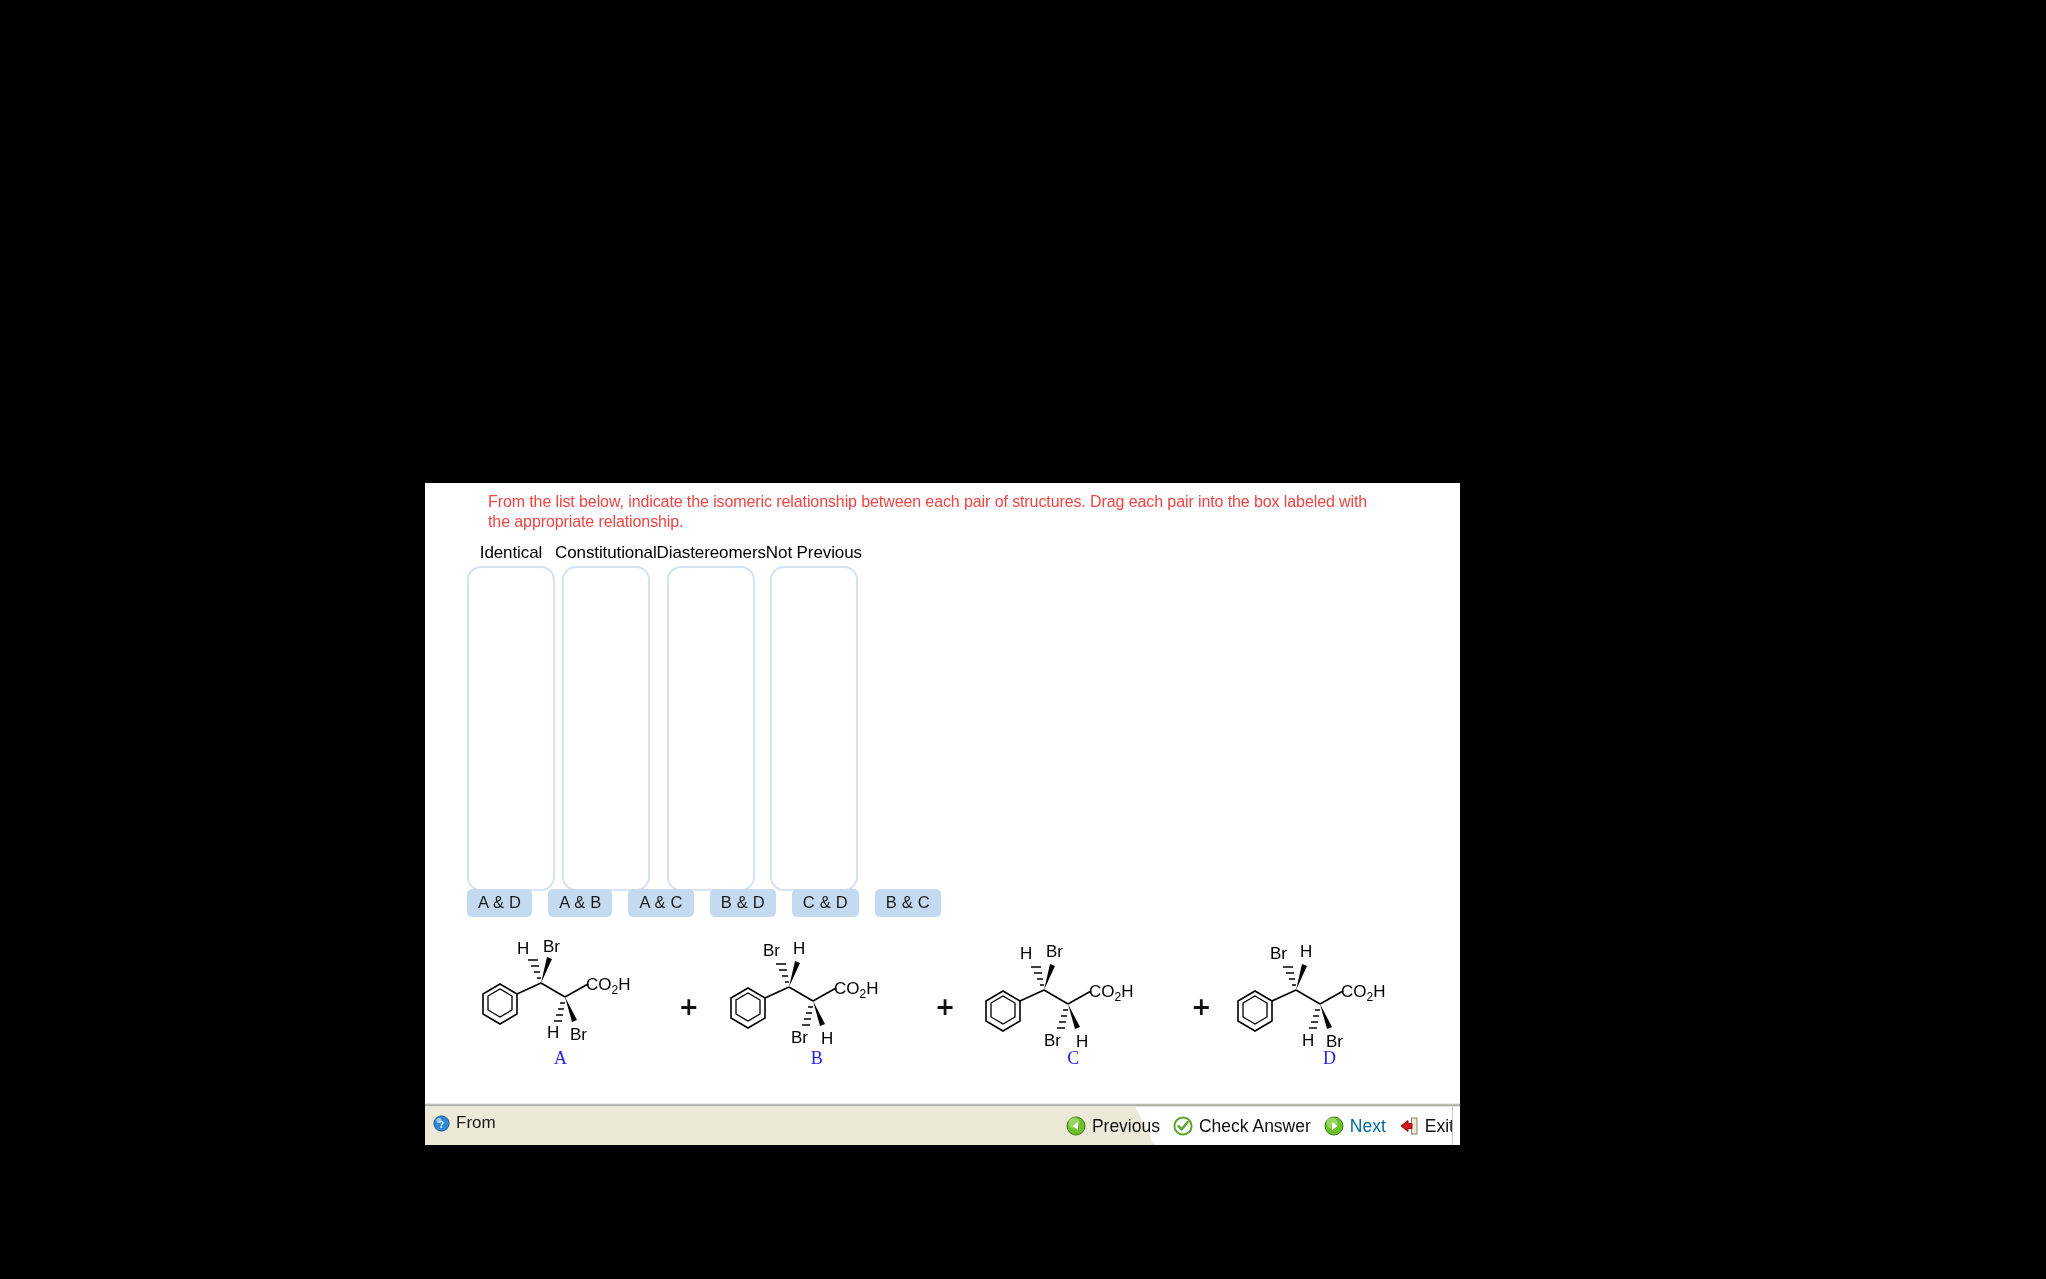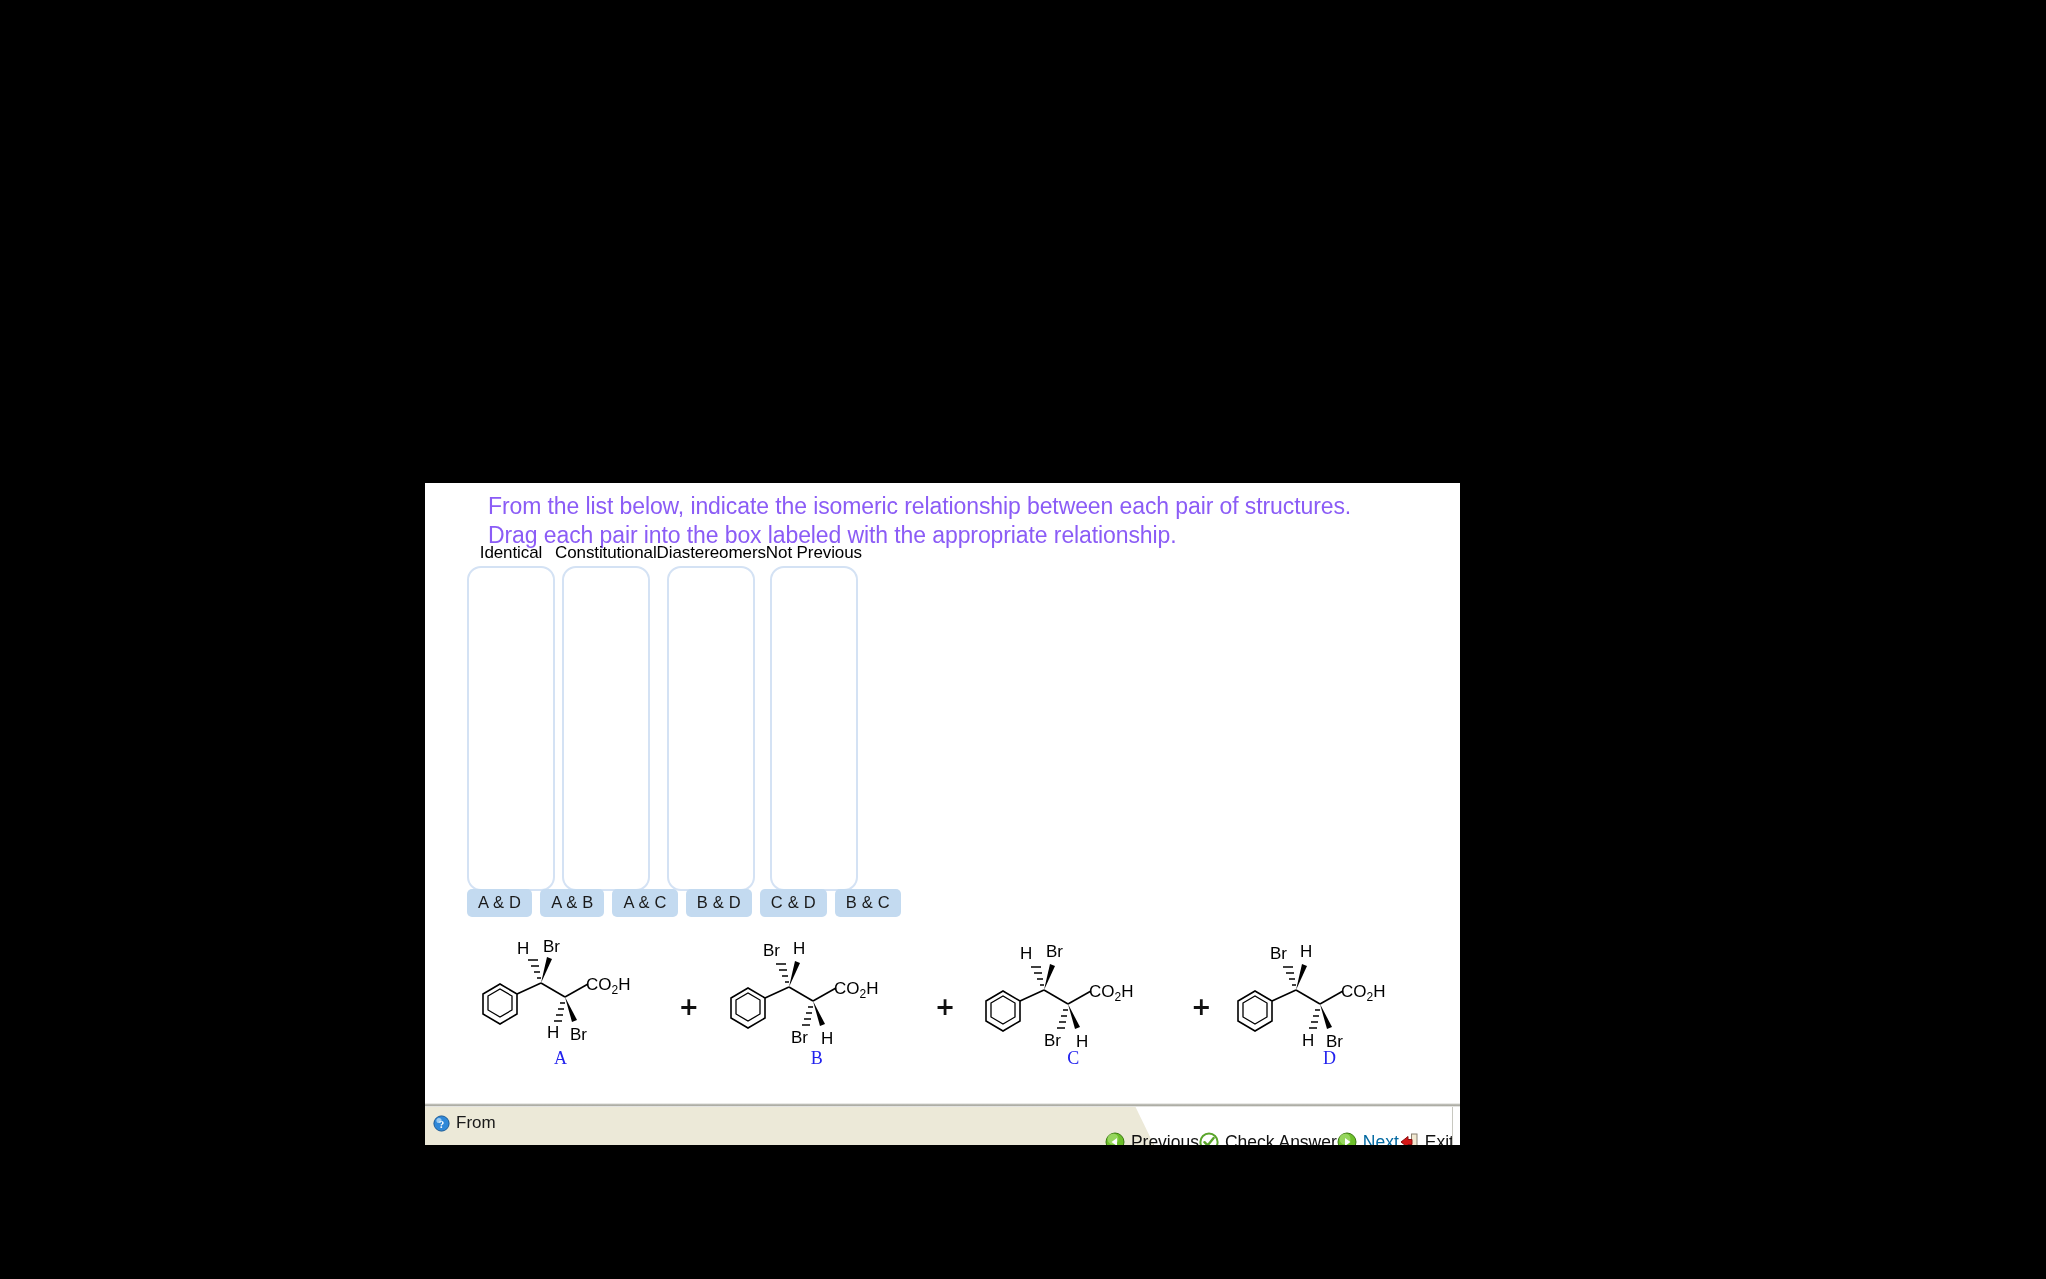--- a/index.html
+++ b/index.html
@@ -29,23 +29,23 @@
     background: #ffffff;
     overflow: hidden;
   }
 
   
   .instruction {
     position: absolute;
     left: 63px;
     top: 9px;
     width: 905px;
-    font-size: 23px;
+    font-size: 16px;
     line-height: 1.26;
-    color: #8b5cf6;
+    color: #ef4444;
     letter-spacing: -0.1px;
   }
 
   
   .zones {
     position: absolute;
     left: 42px;
     top: 60px;
     display: flex;
     align-items: center;
@@ -71,21 +71,21 @@
   .zone-col.w-diastereomers  .zone-box { width: 88px; }
   .zone-col.w-notisomers     .zone-box { width: 88px; }
   .zone-col + .zone-col { margin-left: 0; }
 
   
   .chips {
     position: absolute;
     left: 42px;
     top: 406px;
     display: flex;
-    gap: 8px;
+    gap: 16px;
   }
   .chip {
     background: #c3daf0;
     border-radius: 5px;
     padding: 4px 11px 5px 11px;
     font-size: 16.5px;
     color: #1a1a1a;
     white-space: nowrap;
     cursor: move;
     letter-spacing: 0.2px;
@@ -167,21 +167,21 @@
   .hint-label {
     font-size: 17px;
     color: #1a1a1a;
   }
   .toolbar {
     position: absolute;
     right: 6px;
     top: 6px;
     height: 34px;
     display: flex;
-    margin-top: 16px;
+    gap: 13px;
   }
   .tool-btn {
     display: flex;
     align-items: center;
     gap: 6px;
     font-size: 17.5px;
     color: #111111;
     cursor: pointer;
     white-space: nowrap;
   }

